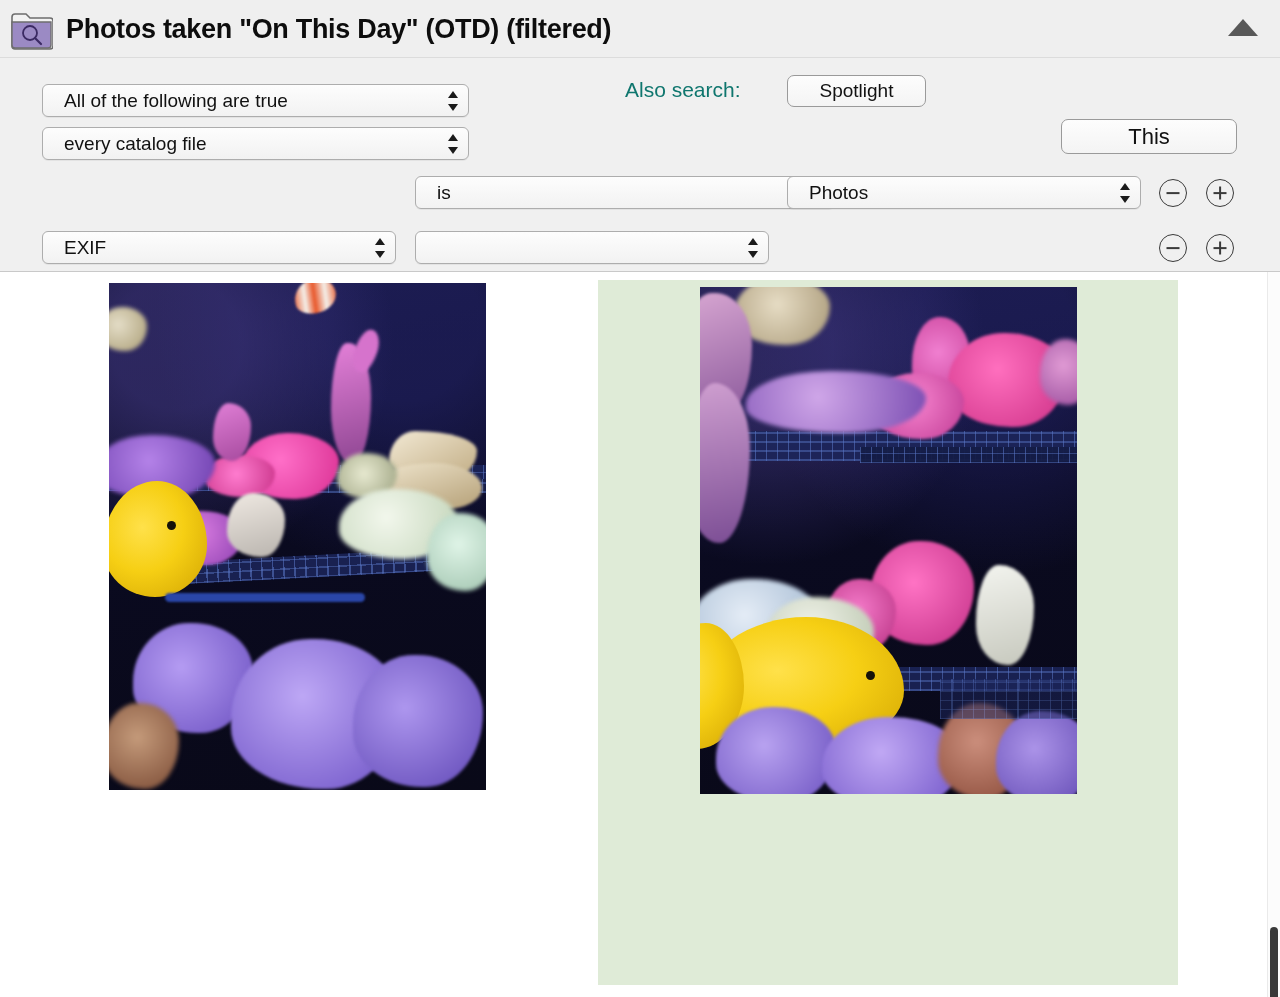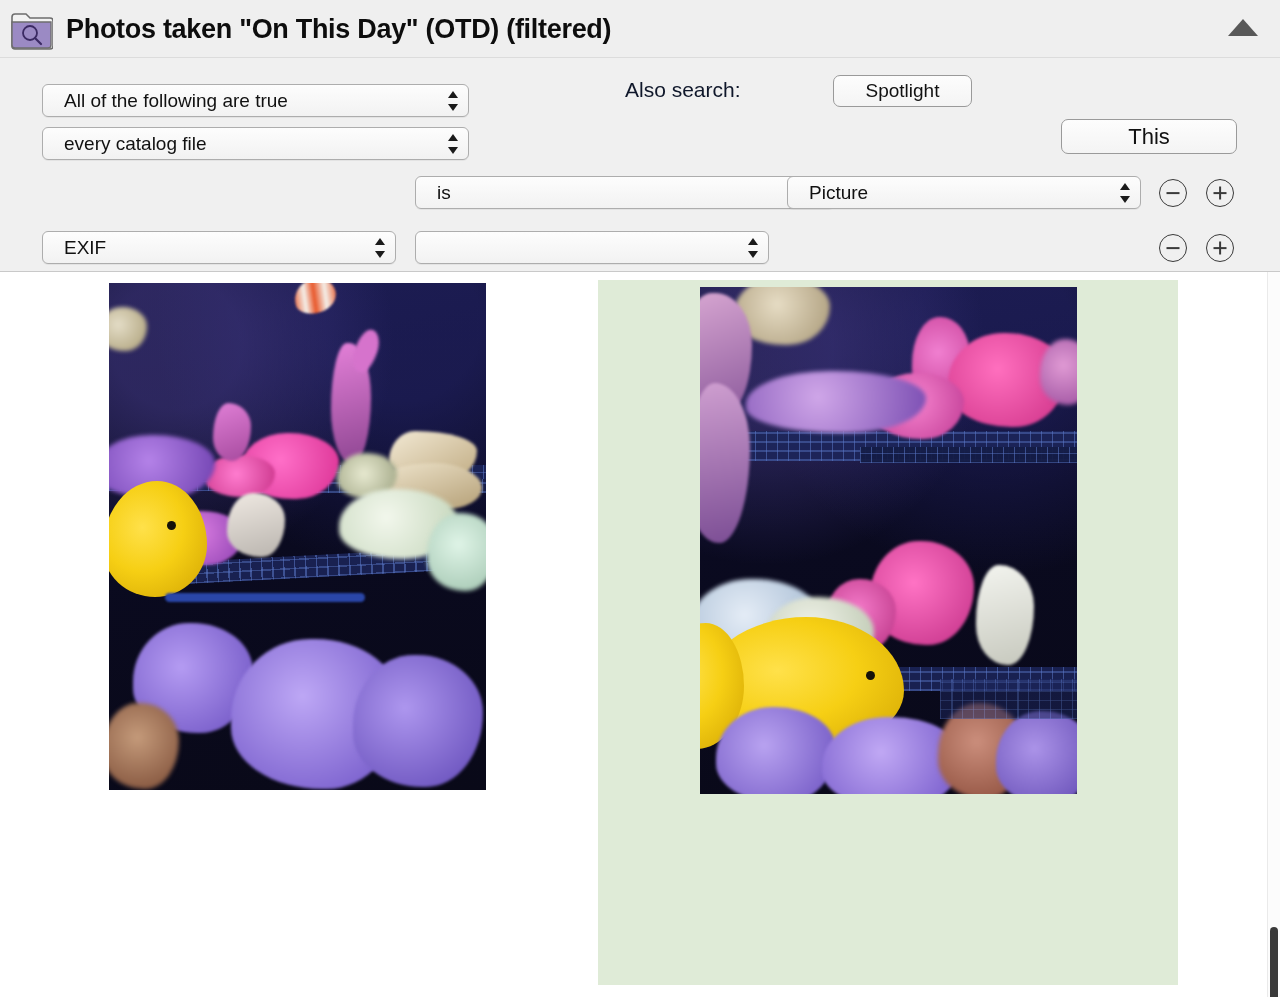--- a/index.html
+++ b/index.html
@@ -72,21 +72,21 @@
     background:linear-gradient(#fdfdfd,#f4f4f4);
     border:1px solid #9a9a9a;
     border-radius:7px;
     display:flex; align-items:center; justify-content:center;
     font-size:19px; color:#111;
     cursor:pointer;
   }
 
   #also-search-label{
     position:absolute; left:625px; top:78px;
-    font-size:21px; color:#0f172a;
+    font-size:21px; color:#0f766e;
   }
 
   
   .roundbtn{
     position:absolute; width:28px; height:28px;
     border:1.6px solid #3a3a3a; border-radius:50%;
     background:#f0f0f0;
     cursor:pointer;
   }
   .roundbtn::before{
@@ -184,33 +184,33 @@
 
   <div class="popup" style="left:42px; top:127px; width:427px;">
     <span class="lbl">every catalog file</span>
     <span class="steppers">
         <i class="up"></i>
         <i class="dn"></i>
       </span>
   </div>
 
   <div id="also-search-label">Also search:</div>
-  <div class="pushbtn" style="left:787px; top:75px; width:139px; height:32px;margin-left:46px;">Spotlight</div>
+  <div class="pushbtn" style="left:787px; top:75px; width:139px; height:32px;">Spotlight</div>
 
   <div class="pushbtn" style="left:1061px; top:119px; width:176px; height:35px; font-size:22px;">This</div>
 
   <div class="popup" style="left:415px; top:176px; width:420px;">
     <span class="lbl">is</span>
     <span class="steppers">
         <i class="up"></i>
         <i class="dn"></i>
       </span>
   </div>
   <div class="popup" style="left:787px; top:176px; width:354px;">
-    <span class="lbl">Picture</span>
+    <span class="lbl">Photos</span>
     <span class="steppers">
         <i class="up"></i>
         <i class="dn"></i>
       </span>
   </div>
   <div class="roundbtn" style="left:1159px; top:179px;"></div>
   <div class="roundbtn plus" style="left:1206px; top:179px;"></div>
 
   <div class="popup" style="left:42px; top:231px; width:354px;">
     <span class="lbl">EXIF</span>

